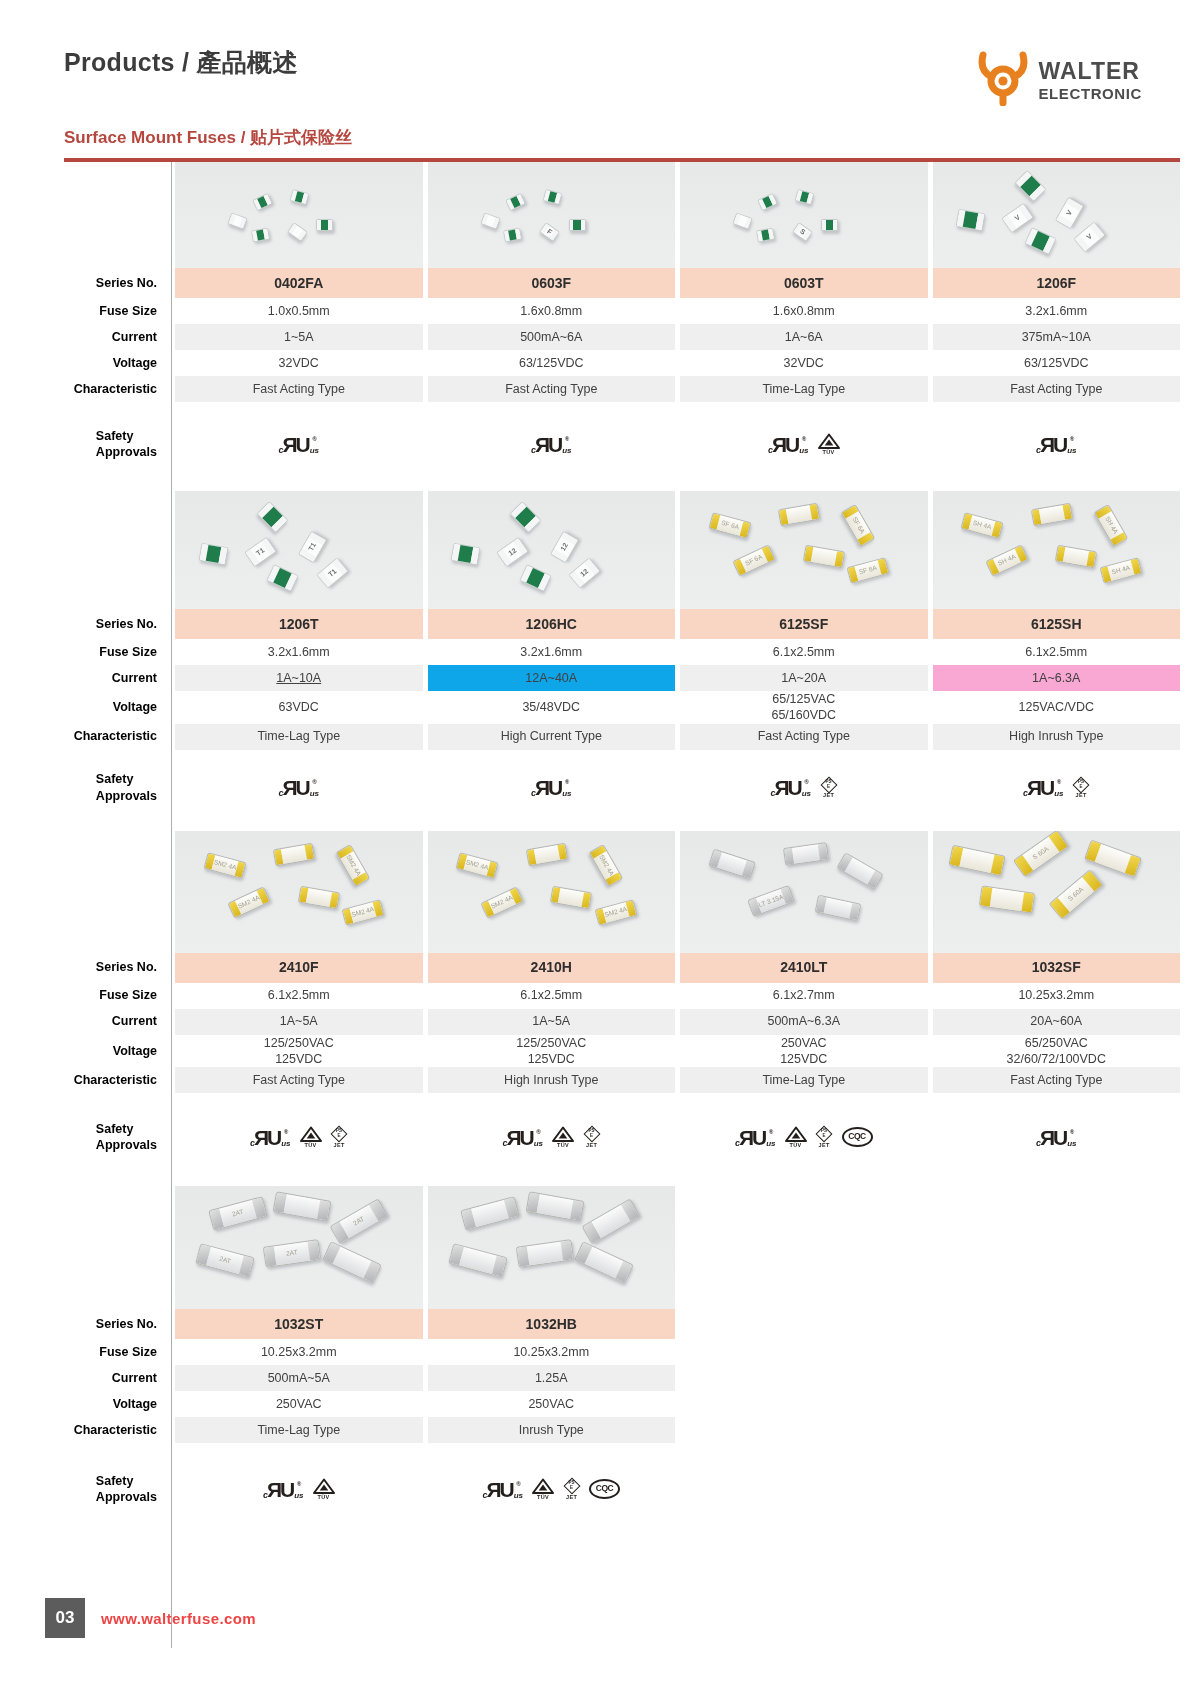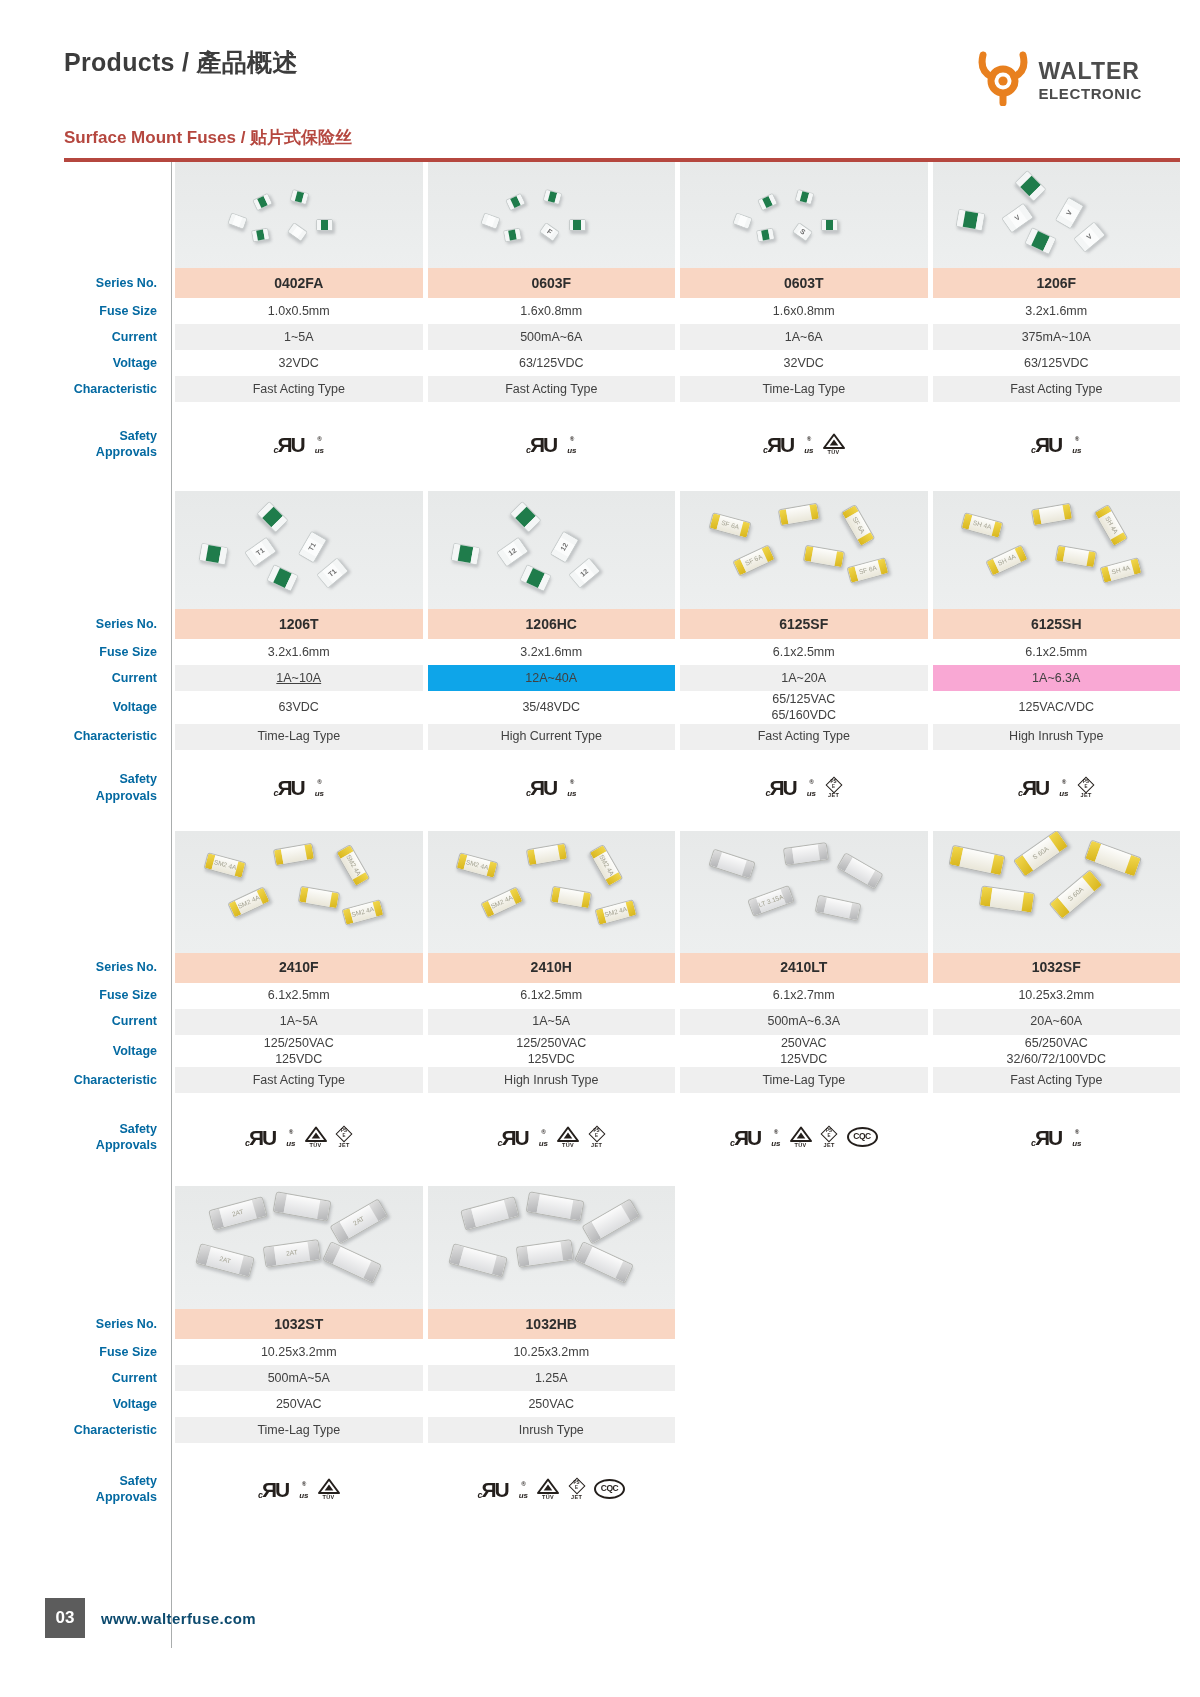--- a/index.html
+++ b/index.html
@@ -19,22 +19,22 @@
   .logo-text{line-height:1;}
   .logo-text .l1{font-size:23px;font-weight:800;color:#4c4c4c;letter-spacing:1px;}
   .logo-text .l2{font-size:15px;font-weight:800;color:#4c4c4c;letter-spacing:.6px;margin-top:3px;}
 
   
   .catalog{position:relative;margin:0 20px 0 40px;padding-bottom:108px;}
   .catalog::before{content:'';position:absolute;left:131px;top:0;bottom:0;width:1px;background:#aaadad;}
   .group{display:grid;grid-template-columns:130px repeat(4,1fr);column-gap:5px;margin-bottom:5px;}
   .cell{display:flex;align-items:center;justify-content:center;text-align:center;
         font-size:12.5px;color:#414141;line-height:1.3;white-space:pre-line;}
-  .lab{justify-content:flex-end;text-align:right;padding-right:13px;font-weight:bold;
-       color:#0369a1;font-size:12.5px;background:#fff !important;}
+  .lab{justify-content:flex-end;text-align:left;padding-right:13px;font-weight:bold;
+       color:#000000;font-size:12.5px;background:#fff !important;}
   .cell.empty{background:#fff !important;}
   .cell.photo{position:relative;overflow:hidden;
               background:linear-gradient(#e7e9e9,#edefef);}
   .icons{display:flex;gap:9px;align-items:center;justify-content:center;flex-wrap:wrap;}
 
   
   .chip{position:absolute;display:flex;border-radius:2px;
         box-shadow:1.5px 2.5px 3px rgba(90,95,100,.28);}
   .chip.green{border:1px solid #c6cbcb;background:#fbfcfc;}
   .chip.green .end{width:24%;background:#f4f6f6;}
@@ -48,38 +48,38 @@
   .f-y .cap{background:linear-gradient(160deg,#f2d84e,#d8b51c);}
   .f-y .body{background:linear-gradient(#fdfdfb,#e9e6d8);}
   .f-s .cap{background:linear-gradient(160deg,#e0e0e0,#b3b4b6);}
   .f-s .body{background:linear-gradient(#fbfbfb,#dcdddf);color:#9c9c9c;}
 
   
   .ic{color:#241f1c;}
   .ic-ul{display:inline-flex;align-items:flex-end;line-height:1;font-weight:bold;}
   .ic-ul .c{font-size:9px;margin-right:-1px;}
   .ic-ul .ru{font-size:21px;font-weight:800;letter-spacing:-2px;}
-  .ic-ul .stack{display:flex;flex-direction:column;justify-content:space-between;height:19px;margin-left:1px;padding-left:10px;}
+  .ic-ul .stack{display:flex;flex-direction:column;justify-content:space-between;height:19px;margin-left:1px;}
   .ic-ul .reg{font-size:6px;}
   .ic-ul .us{font-size:8px;}
   .ic-tuv,.ic-pse{display:inline-flex;flex-direction:column;align-items:center;line-height:1;}
   .ic-tuv .t{font-size:5.5px;font-weight:bold;margin-top:1px;letter-spacing:.3px;}
   .dia{width:17px;height:17px;position:relative;}
   .dia::before{content:'';position:absolute;inset:2.5px;transform:rotate(45deg);border:1.5px solid #241f1c;}
   .dia .ps{position:absolute;inset:0;display:flex;align-items:center;justify-content:center;
            font-size:4.5px;font-weight:bold;text-align:center;white-space:pre-line;line-height:1.1;}
   .ic-pse .jet{font-size:5.5px;font-weight:bold;margin-top:0px;letter-spacing:.3px;}
   .ic-cqc{display:inline-flex;align-items:center;justify-content:center;border:2.5px solid #241f1c;
           border-radius:50%;width:27px;height:16px;font-size:8.5px;font-weight:800;letter-spacing:-.5px;}
 
   
   .footer{position:absolute;left:45px;top:1598px;display:flex;align-items:center;gap:16px;}
   .pagebox{width:40px;height:40px;background:#5c5c5c;color:#fff;display:flex;align-items:center;
            justify-content:center;font-size:17px;font-weight:bold;}
-  .site{font-size:15px;font-weight:bold;color:#0c4a6e;letter-spacing:.4px;}
+  .site{font-size:15px;font-weight:bold;color:#ef4444;letter-spacing:.4px;}
 </style>
 </head>
 <body>
 
 <div class="page">
 
   <div class="header">
     <div class="title"><span>Products</span><span> / </span><span class="zh">產品概述</span></div>
 
     <div class="logo">

